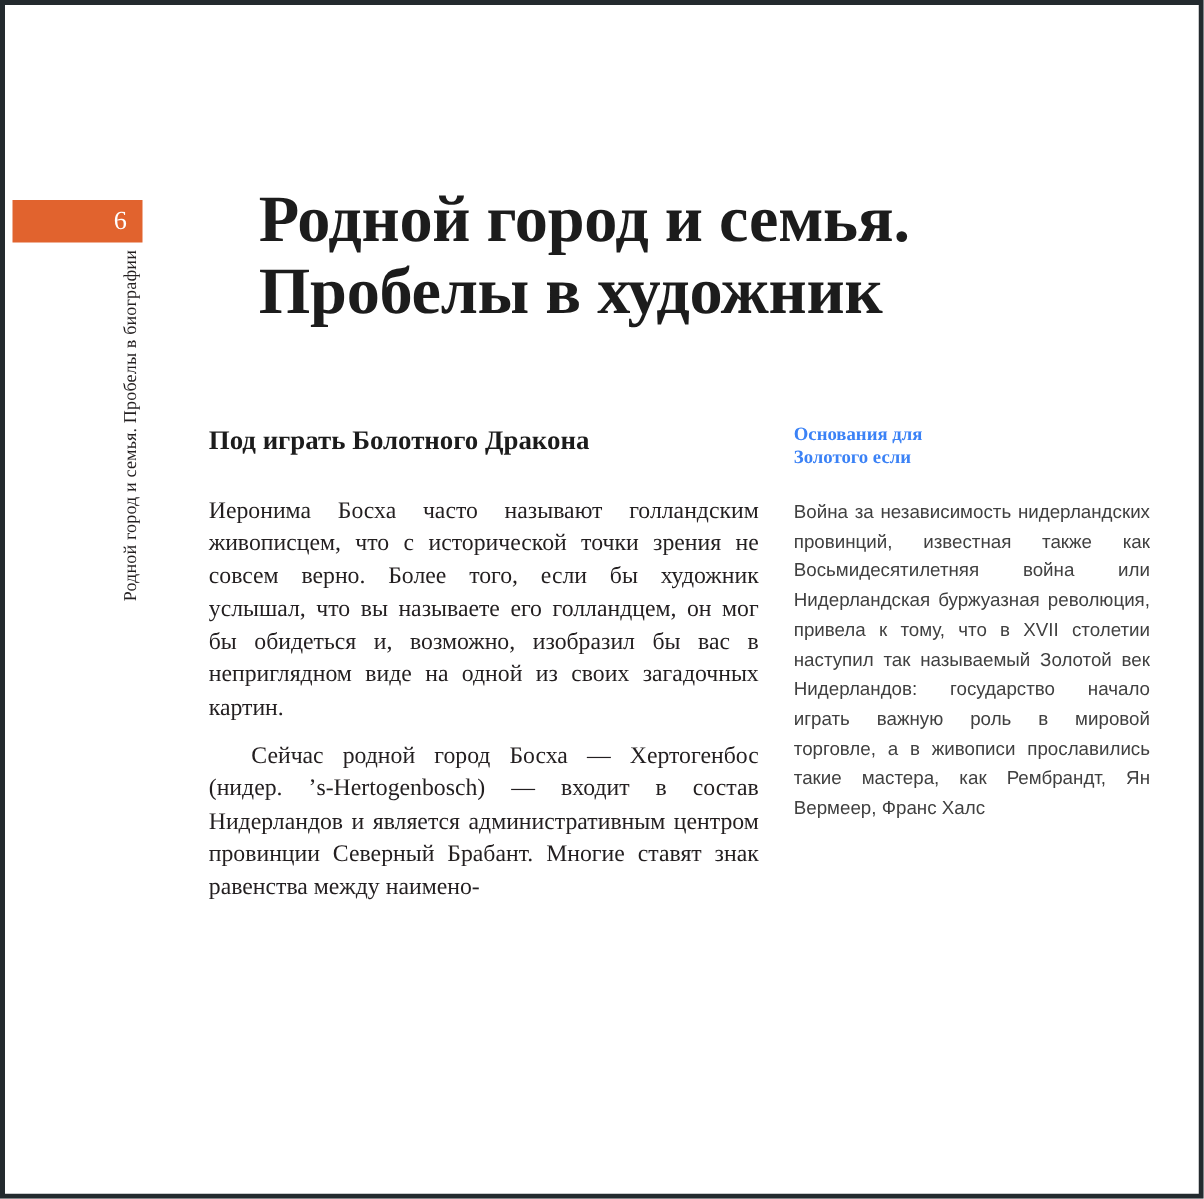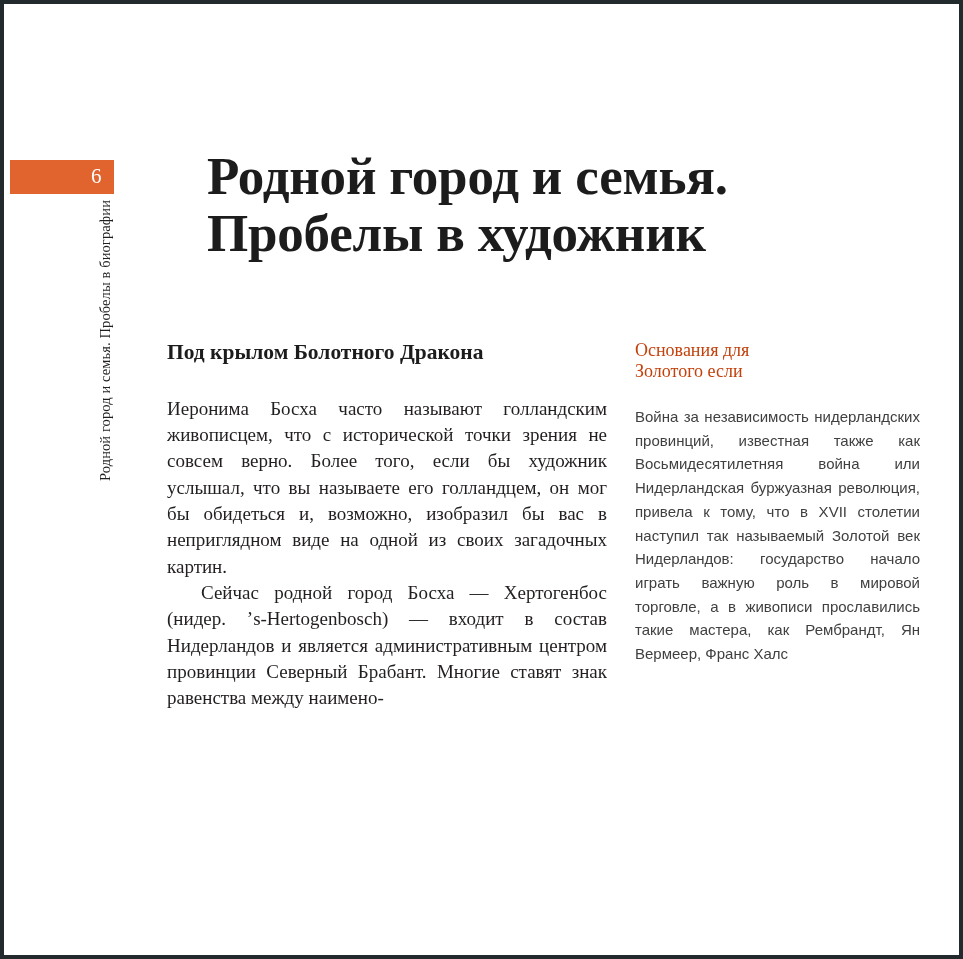--- a/index.html
+++ b/index.html
@@ -119,29 +119,30 @@
     font-size: 19px;
     line-height: 1.385;
     color: #231f20;
     text-align: justify;
     text-justify: inter-word;
     margin: 0;
     hyphens: manual;
   }
   .body-par + .body-par {
     text-indent: 34px;
+    margin-top: 12px;
   }
 
   
   .side-heading {
     font-family: "Liberation Serif", "DejaVu Serif", serif;
-    font-weight: normal;
-    font-size: 18px;
+    font-weight: bold;
+    font-size: 15px;
     line-height: 1.17;
-    color: #c2410c;
+    color: #3b82f6;
     margin: 0 0 23px 0;
   }
   .side-par {
     font-family: "Liberation Sans", "DejaVu Sans", sans-serif;
     font-size: 15px;
     line-height: 1.58;
     color: #404040;
     text-align: justify;
     text-justify: inter-word;
     margin: 0;
@@ -161,21 +162,21 @@
   </div>
 
   <div class="title-block">
     <div class="title-line">Родной город и семья.</div>
     <div class="title-line">Пробелы в художник</div>
   </div>
 
   <div class="columns">
 
     <div class="col-main">
-      <h2 class="section-heading">Под крылом Болотного Дракона</h2>
+      <h2 class="section-heading">Под играть Болотного Дракона</h2>
       <p class="body-par">Иеронима Босха часто называют голландским живописцем, что с исторической точки зрения не совсем верно. Более того, если бы художник услышал, что вы называете его голландцем, он мог бы обидеться и, возможно, изобразил бы вас в неприглядном виде на одной из своих загадочных картин.</p>
       <p class="body-par">Сейчас родной город Босха — Хертогенбос (нидер. ’s-Hertogenbosch) — входит в состав Нидерландов и является административным центром провинции Северный Брабант. Многие ставят знак равенства между наимено-</p>
     </div>
 
     <div class="col-gap"></div>
 
     <div class="col-side">
       <h3 class="side-heading">
         <span>Основания для</span><br>
         <span>Золотого если</span>

